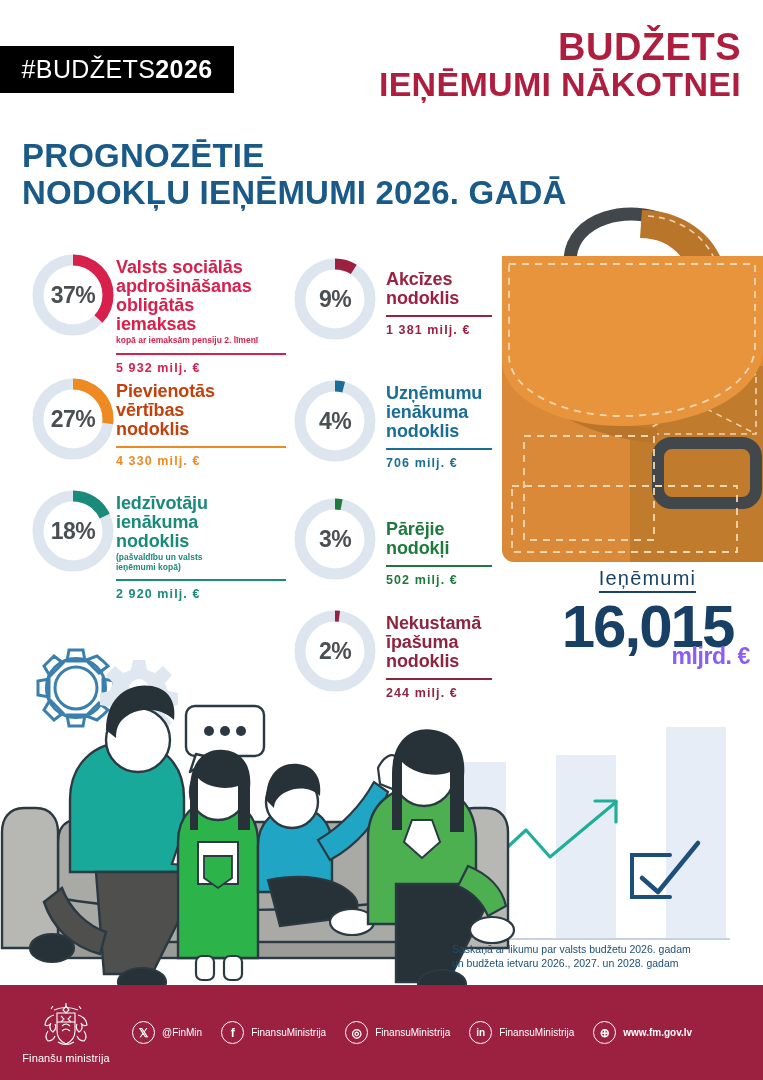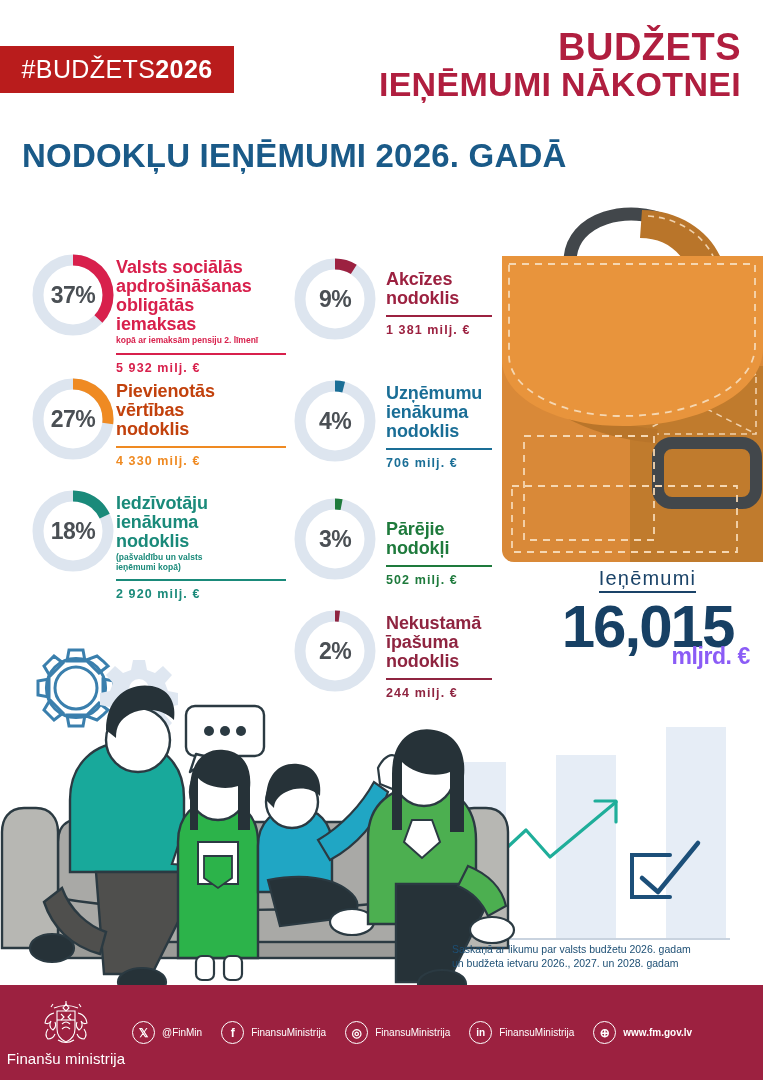--- a/index.html
+++ b/index.html
@@ -6,21 +6,21 @@
   html,body { background:#ffffff; }
   body {
     width:763px; height:1080px; position:relative; overflow:hidden;
     font-family:"Liberation Sans", sans-serif; color:#1b4a6b;
   }
   .canvas { position:absolute; inset:0; }
 
   
   .hashtag-badge{
     position:absolute; left:0; top:46px; width:234px; height:47px;
-    background:#b91c1c; display:flex; align-items:center; justify-content:center;
+    background:#000000; display:flex; align-items:center; justify-content:center;
   }
   .hashtag-badge span{
     color:#ffffff; font-size:25px; letter-spacing:.4px; white-space:nowrap;
   }
   .hashtag-badge .light{ font-weight:400; }
   .hashtag-badge .bold{ font-weight:700; }
 
   .header-title{
     position:absolute; right:22px; top:28px; text-align:right;
     color:#b01e3f; font-weight:700; line-height:1.02;
@@ -100,21 +100,21 @@
     color:#1d4f74; font-size:10.5px; line-height:1.35; white-space:pre-line; font-weight:400;
   }
 
   
   .footer{
     position:absolute; left:0; bottom:0; width:763px; height:95px; background:#9c2140;
     display:flex; align-items:center;
   }
   .footer-logo{ width:132px; display:flex; flex-direction:column; align-items:center; }
   .footer-logo .crest{ width:60px; height:48px; }
-  .footer-logo .name{ color:#fff; font-size:15px; margin-top:3px; letter-spacing:.1px; }
+  .footer-logo .name{ color:#fff; font-size:11px; margin-top:3px; letter-spacing:.1px; }
   .socials{ display:flex; align-items:center; gap:19px; }
   .social{ display:flex; align-items:center; gap:7px; }
   .social .ico{
     width:23px; height:23px; border-radius:50%; border:1.6px solid #fff;
     display:flex; align-items:center; justify-content:center; color:#fff; flex:0 0 23px;
   }
   .social .txt{ color:#fff; font-size:10px; white-space:nowrap; }
   .social .txt.bold{ font-weight:700; }
 </style>
 </head>
@@ -127,20 +127,21 @@
       <span class="light">#BUDŽETS</span><span class="bold">2026</span>
     </span>
   </div>
 
   <div class="header-title">
     <span class="l1">BUDŽETS</span>
     <span class="l2">IEŅĒMUMI NĀKOTNEI</span>
   </div>
 
   <div class="page-title">
+    <span class="t1">PROGNOZĒTIE</span>
     <span class="t2">NODOKĻU IEŅĒMUMI 2026. GADĀ</span>
   </div>
 
   <div class="briefcase">
     <svg width="281" height="366" viewBox="0 0 281 366" xmlns="http://www.w3.org/2000/svg">
 
       <path d="M88 66 C88 20 150 8 185 26" stroke="#42474b" stroke-width="13" fill="none" stroke-linecap="round"></path>
       <rect x="78" y="60" width="75" height="16" fill="#42474b"></rect>
       <path d="M160 14 C196 14 226 34 238 60 L206 72 C196 52 180 42 158 42 Z" fill="#b9752a"></path>
       <path d="M166 20 C196 22 220 38 231 60" stroke="#f0d2ad" stroke-width="1.6" stroke-dasharray="6 5" fill="none"></path>

